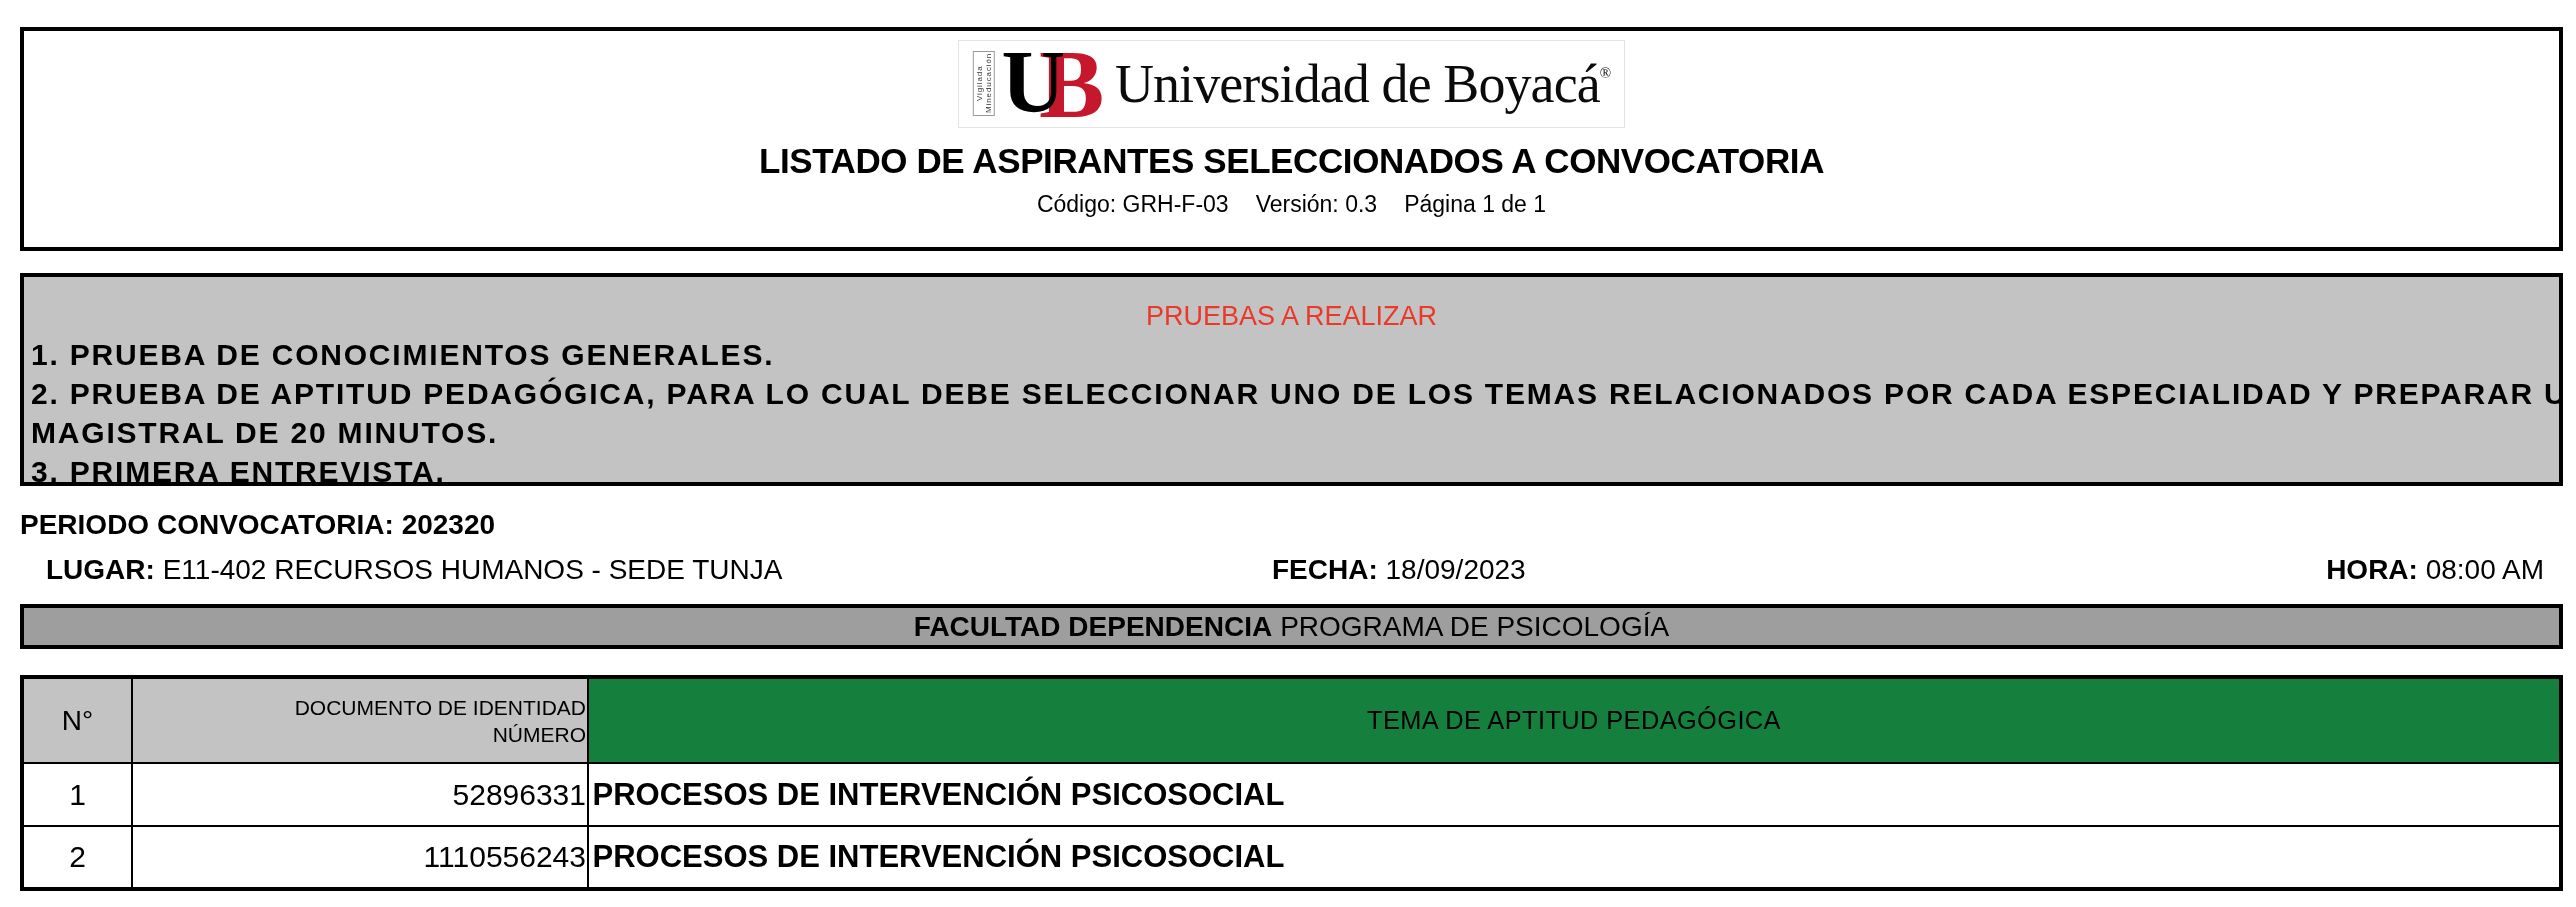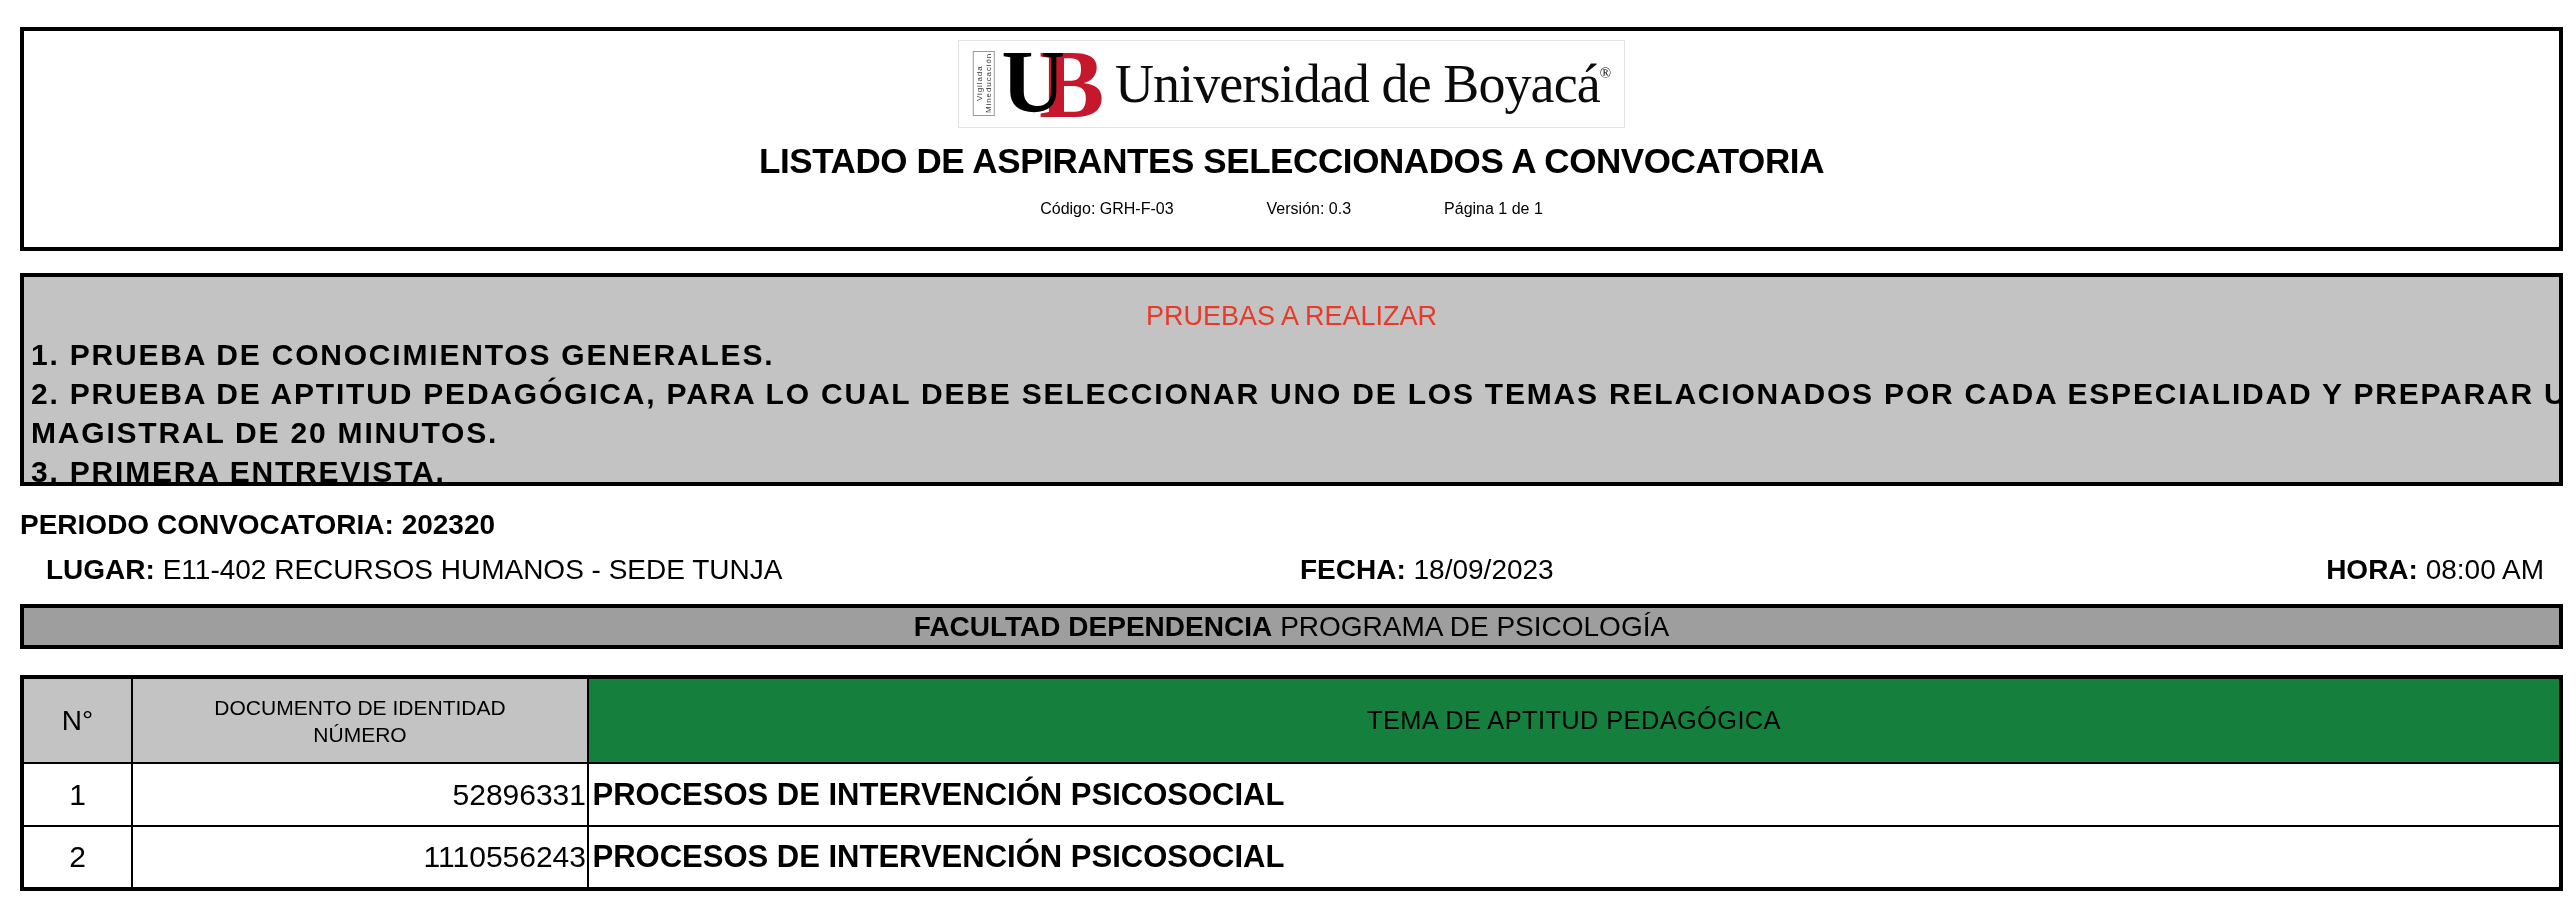--- a/index.html
+++ b/index.html
@@ -22,35 +22,35 @@
     writing-mode:vertical-rl;transform:rotate(180deg);
     font-size:8px;color:#333;letter-spacing:0.9px;border:0.9px solid #999;
     padding:1.8px 0.9px;margin-right:7px;height:65px;box-sizing:border-box;text-align:center;
   }
   .monogram{display:flex;align-items:flex-start;line-height:1;}
   .mono-u{font-family:"Liberation Serif",serif;font-size:88px;font-weight:bold;color:#000;line-height:0.92;position:relative;z-index:2;}
   .mono-b{font-family:"Liberation Serif",serif;font-size:98px;font-weight:bold;line-height:0.86;margin-left:-26px;}
   .wordmark{font-family:"Liberation Serif",serif;font-size:54px;color:#0b0b0b;margin-left:10.5px;letter-spacing:-0.9px;white-space:nowrap;}
   .registered{font-size:15px;vertical-align:24.5px;}
   .doc-title{margin-top:13px;font-size:35px;font-weight:bold;letter-spacing:-0.4px;}
-  .code-row{margin-top:19px;display:flex;align-items:baseline;gap:93px;font-size:16px;}
+  .code-row{margin-top:10px;display:flex;align-items:baseline;gap:27px;font-size:23px;}
 
   
   .pruebas-box{
     margin-top:22px;height:213px;border:4.4px solid #000;background:#c3c3c3;
     box-sizing:border-box;overflow:hidden;padding:21px 7px;
   }
   .pruebas-title{text-align:center;font-size:27px;line-height:37px;margin:0;}
   .pruebas-item{margin:0;font-weight:bold;font-size:30px;line-height:39px;letter-spacing:1.8px;white-space:nowrap;}
 
   
   .periodo{margin-top:23px;text-align:left;font-size:28px;font-weight:bold;}
   .session-row{position:relative;margin-top:13px;height:39px;font-size:28px;}
   .session-lugar{position:absolute;left:26px;top:0;white-space:nowrap;}
-  .session-fecha{position:absolute;left:1280px;top:0;white-space:nowrap;}
+  .session-fecha{position:absolute;left:1252px;top:0;white-space:nowrap;}
   .session-hora{position:absolute;right:19px;top:0;white-space:nowrap;}
   .lbl{font-weight:bold;}
 
   
   .fac-bar{
     margin-top:11.4px;height:45px;border:4.4px solid #000;background:#9e9e9e;
     box-sizing:border-box;display:flex;align-items:center;justify-content:center;
     font-size:28px;gap:8px;white-space:nowrap;
   }
 
@@ -59,21 +59,21 @@
     margin-top:26px;width:2543px;border-collapse:collapse;table-layout:fixed;
     border:4.4px solid #000;
   }
   table.list th,table.list td{border:2.6px solid #000;box-sizing:border-box;overflow:hidden;}
   table.list th{background:#c3c3c3;font-weight:normal;}
   tr.hdr{height:86px;}
   tr.row{height:63px;}
   .col-num{width:110px;}
   .col-doc{width:456px;}
   th.h-num{font-size:28px;text-align:center;}
-  th.h-doc{font-size:21px;line-height:27px;text-align:center;}
+  th.h-doc{font-size:21px;line-height:27px;text-align:right;}
   th.h-tema{font-size:25.4px;text-align:center;letter-spacing:0.4px;}
   td.c-num{font-size:30px;text-align:center;vertical-align:middle;}
   td.c-doc{font-size:30px;text-align:right;vertical-align:middle;padding-left:18px;}
   td.c-tema{font-size:31px;text-align:left;vertical-align:middle;padding-left:3.5px;white-space:nowrap;font-weight:bold;}
 </style>
 </head>
 <body>
 
 <div class="page">
   <div class="frame">

